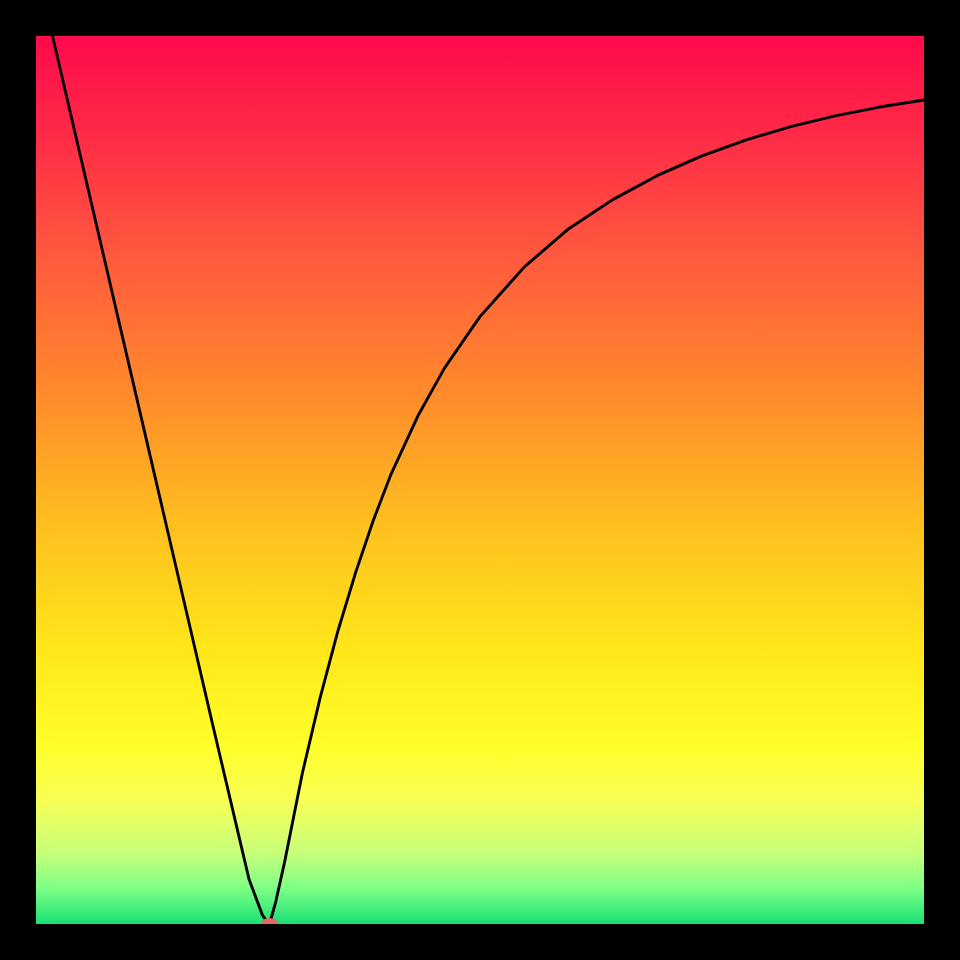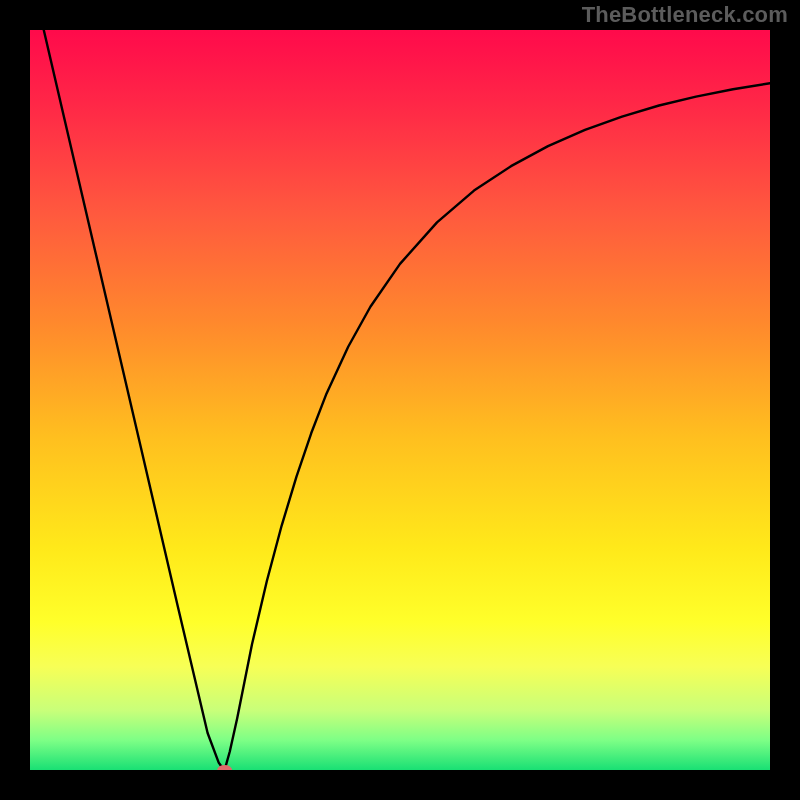--- a/index.html
+++ b/index.html
@@ -37,21 +37,20 @@
   .plot-area svg {
     display: block;
     width: 100%;
     height: 100%;
   }
 </style>
 </head>
 <body>
 
 <div class="frame">
-  <div class="watermark">TheBottleneck.com</div>
 
   <div class="plot-area">
     <svg id="plot-svg" viewBox="0 0 740 740" preserveAspectRatio="none">
       <defs>
         <linearGradient id="bg-grad" x1="0" y1="0" x2="0" y2="1">
             <stop offset="0.0%" stop-color="#ff0a4b"></stop>
             <stop offset="10.0%" stop-color="#ff2747"></stop>
             <stop offset="25.0%" stop-color="#ff5a3e"></stop>
             <stop offset="40.0%" stop-color="#ff8a2c"></stop>
             <stop offset="55.0%" stop-color="#ffbf1f"></stop>

